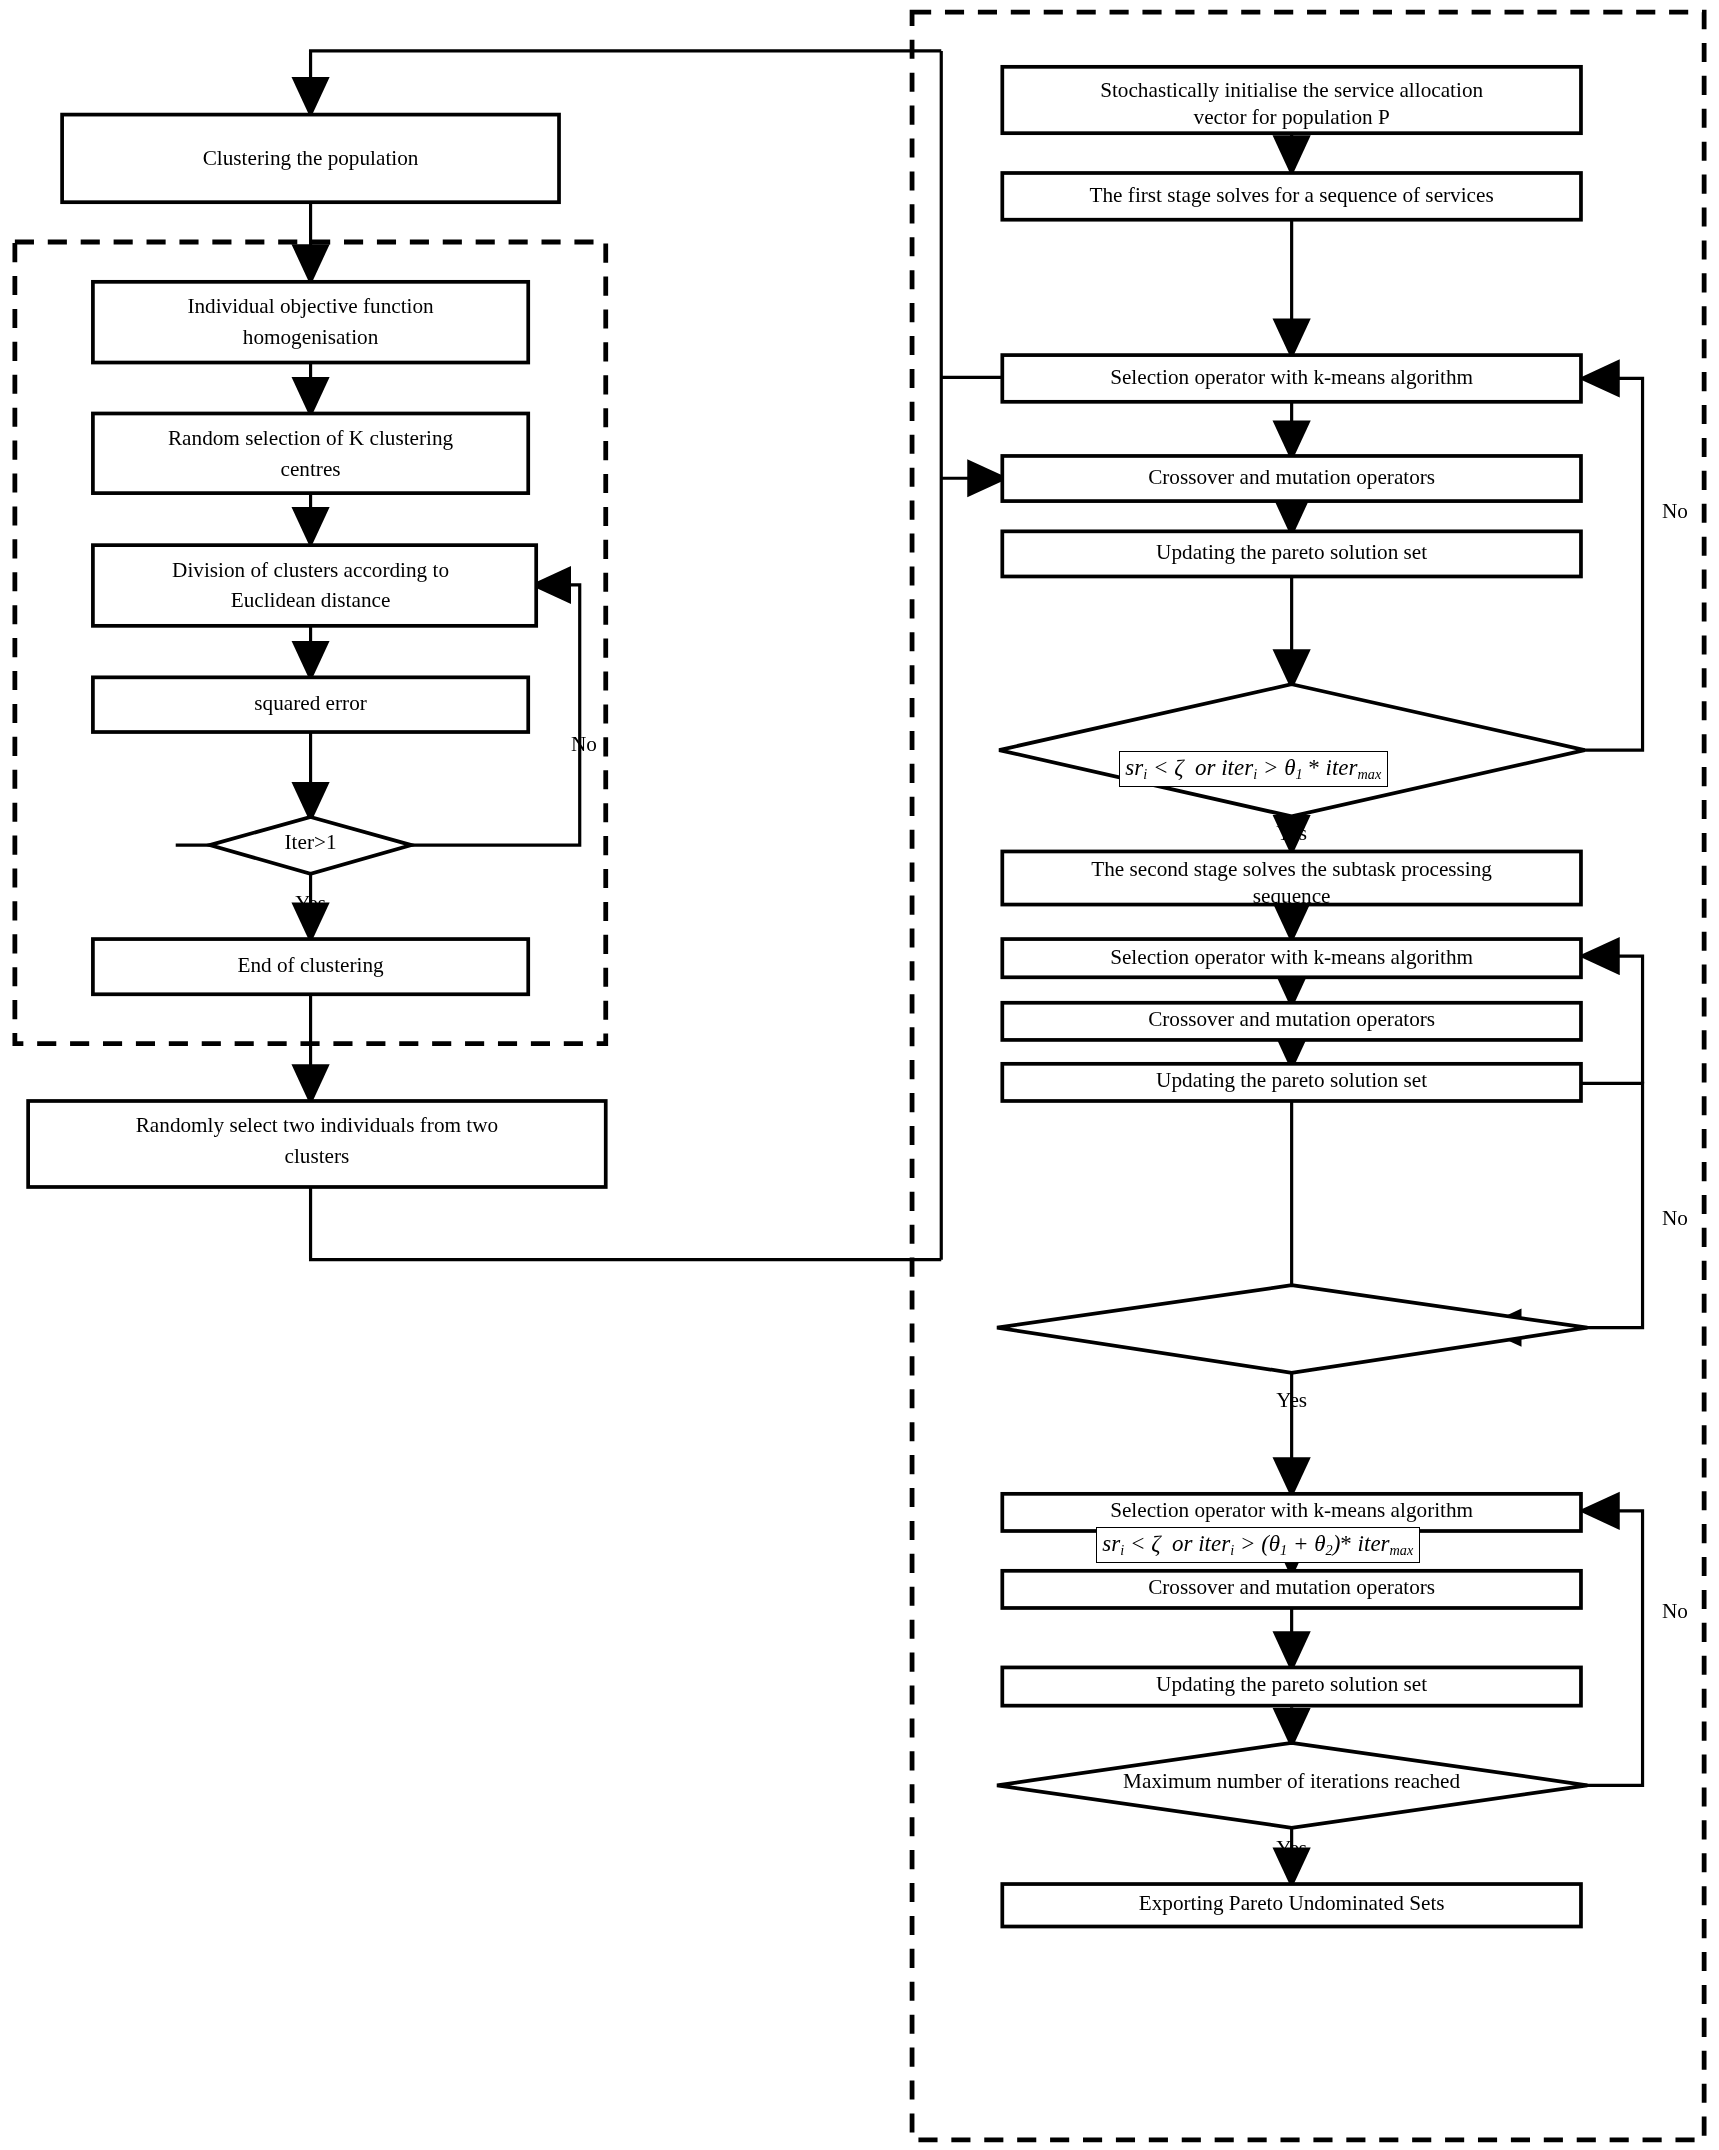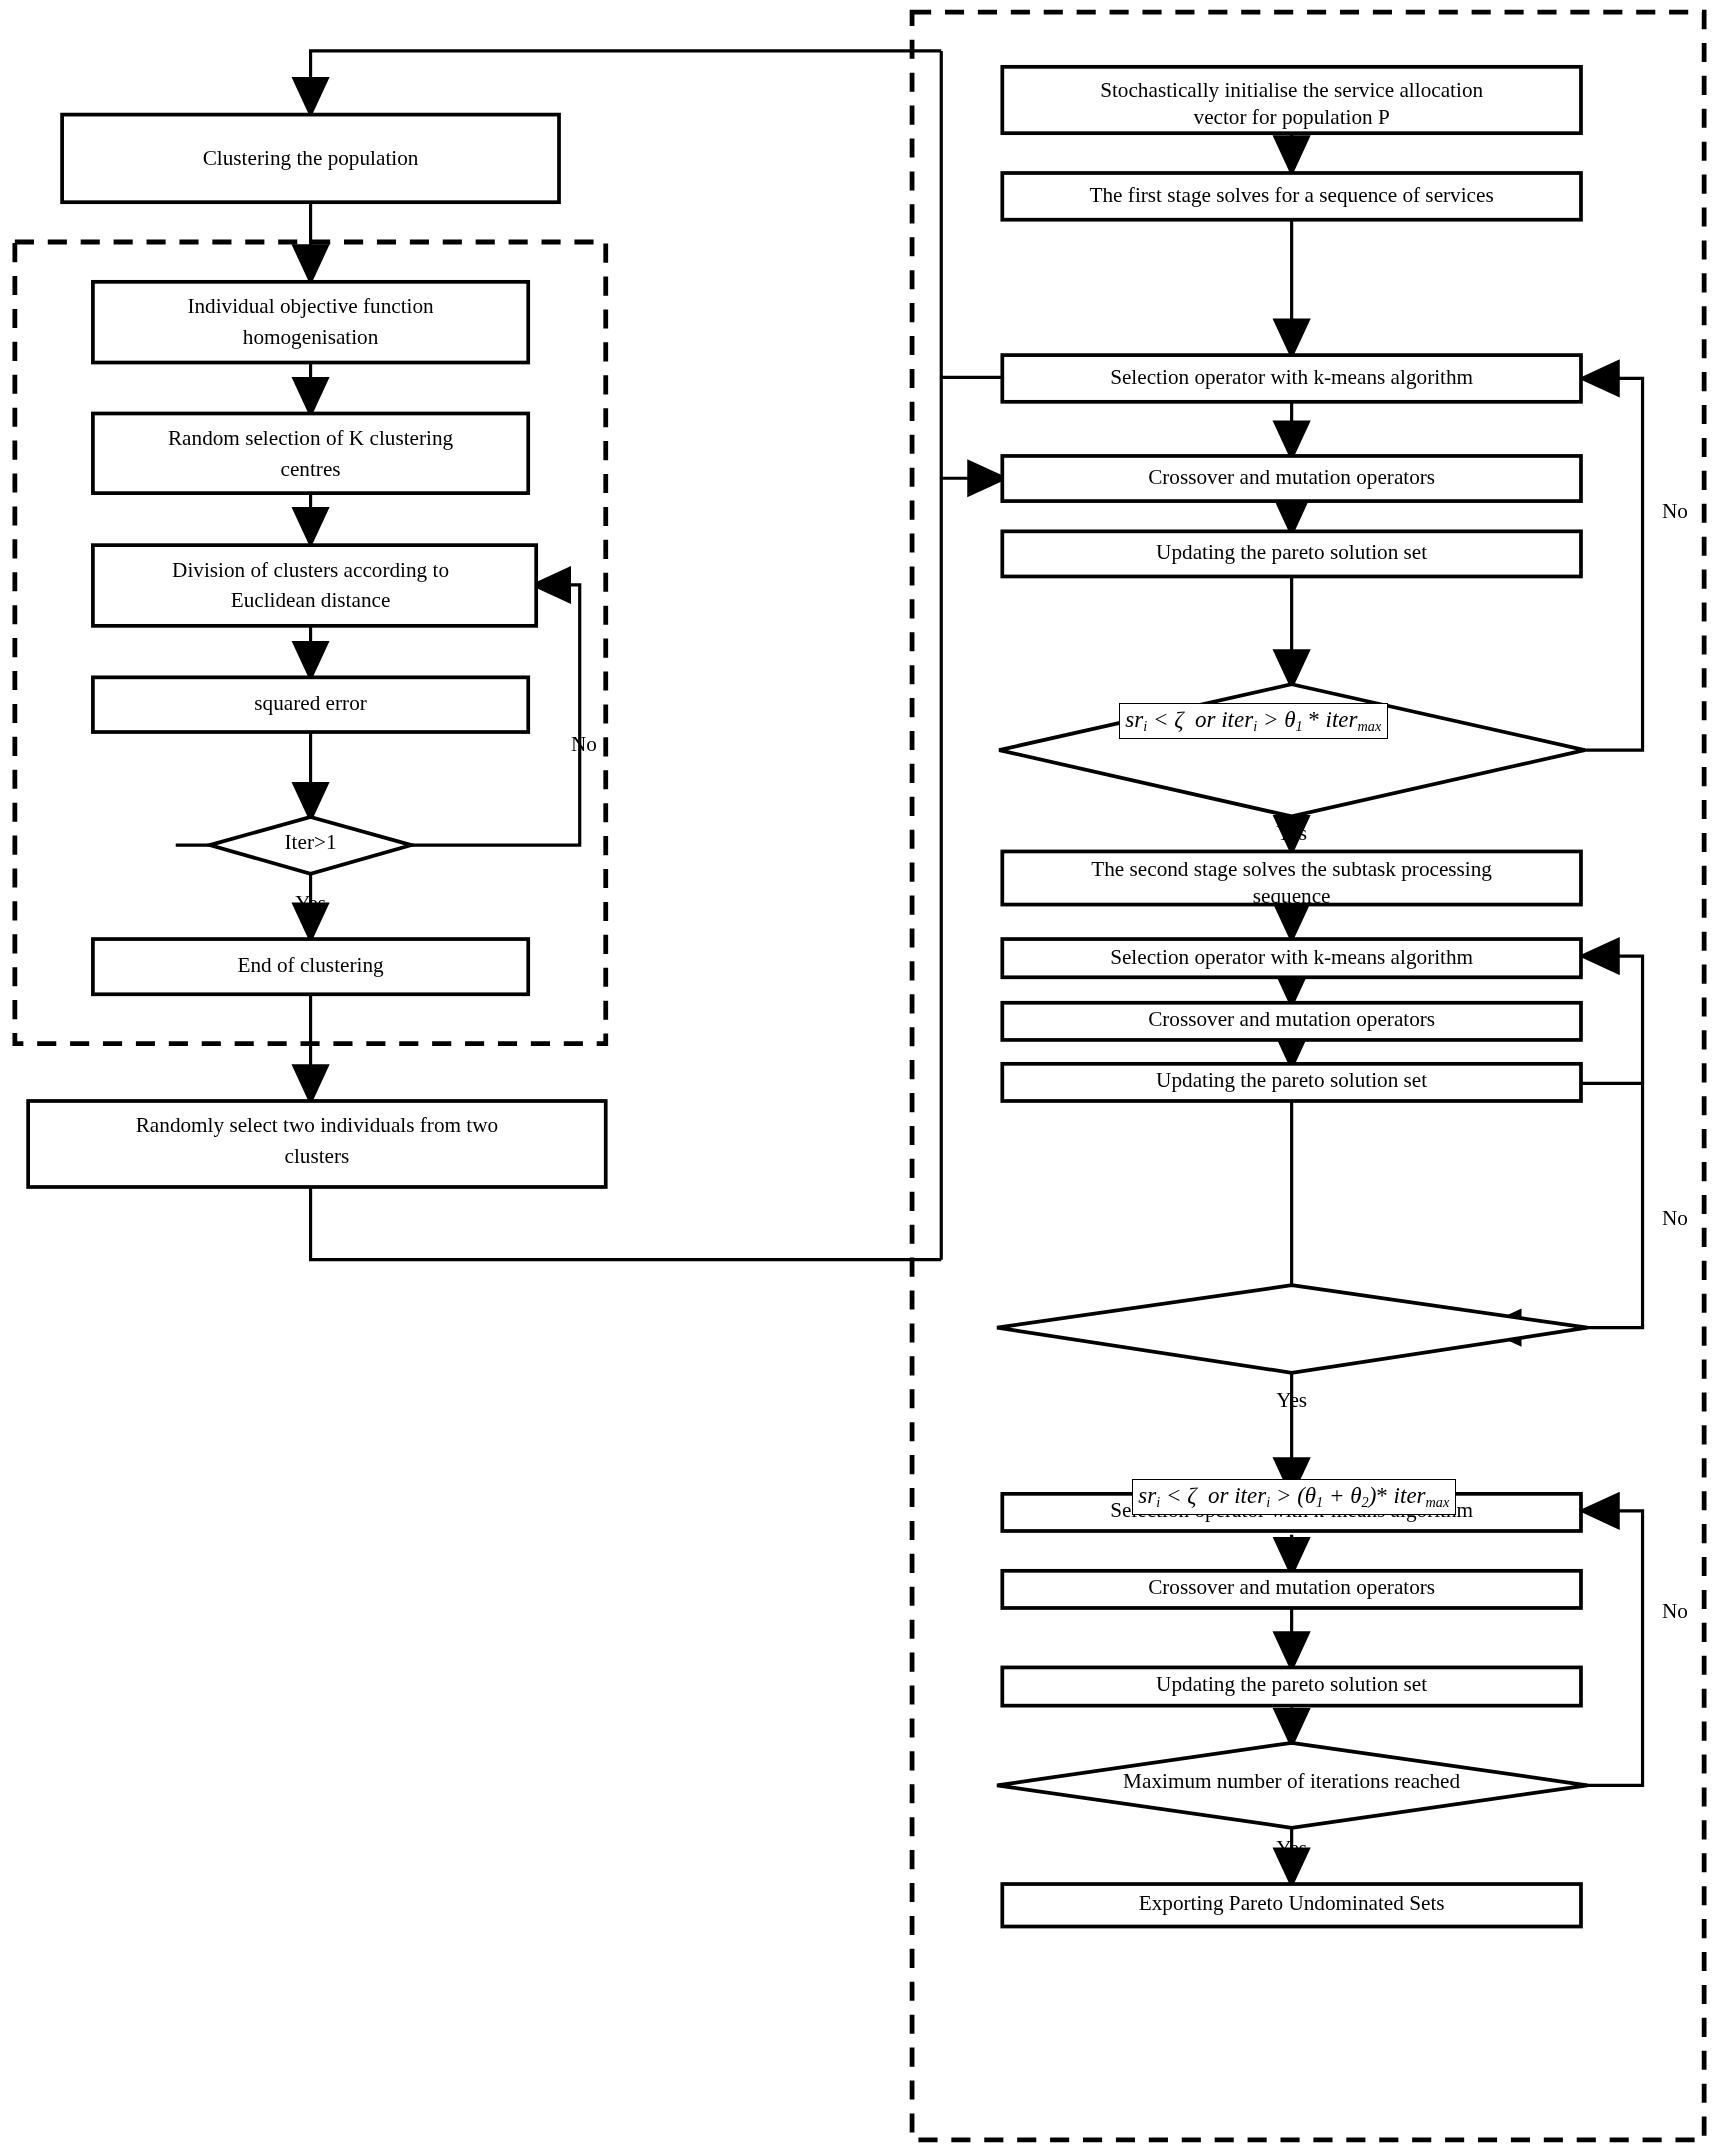--- a/index.html
+++ b/index.html
@@ -63,30 +63,31 @@
     position: absolute;
     font-family: "Liberation Serif", "DejaVu Serif", serif;
     font-size: 23px;
     font-style: italic;
     color: #000000;
     white-space: nowrap;
     background: #ffffff;
     border: 1.1px solid #000000;
     padding: 3.7px 5.3px 4.8px 5.3px;
     line-height: 1;
+    margin-top: 48px;
   }
   .formula sub {
     font-size: 0.62em;
     vertical-align: -0.28em;
   }
   .formula .up {
     font-style: normal;
   }
   #formula-1 { left: 1119px; top: 703px; }
-  #formula-2 { left: 1132px; top: 1479px; }
+  #formula-2 { left: 1096px; top: 1479px; }
 </style>
 </head>
 <body>
 
 <div id="figure">
 
   <svg id="flow" viewBox="0 0 3238 4050">
     <defs>
       <marker id="arrow" markerWidth="14" markerHeight="14" refX="11" refY="6" orient="auto" markerUnits="strokeWidth">
         <path d="M0,0 L13,6 L0,12 z" class="arrowhead"></path>

